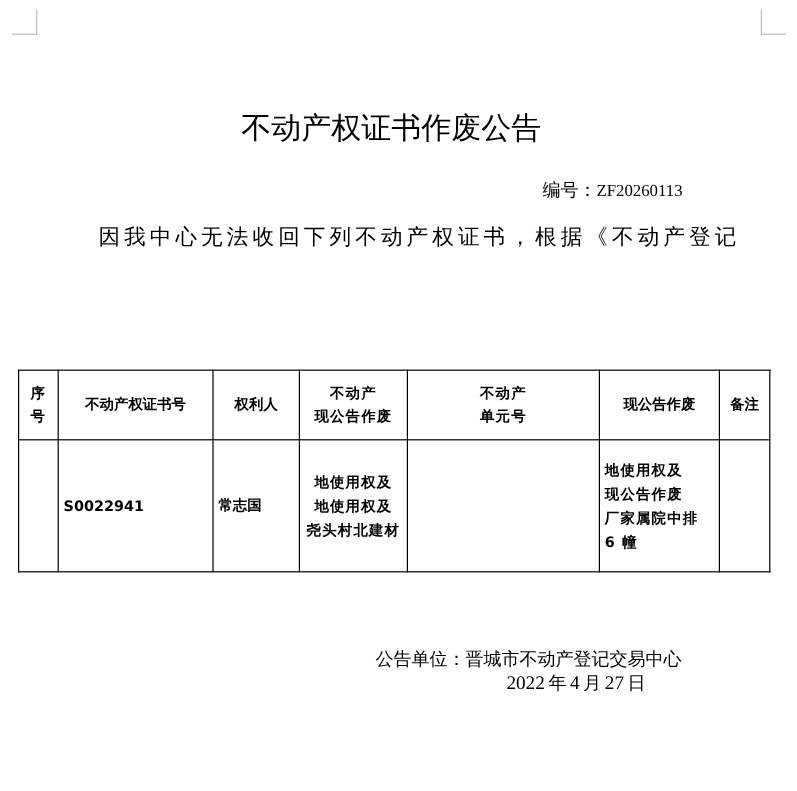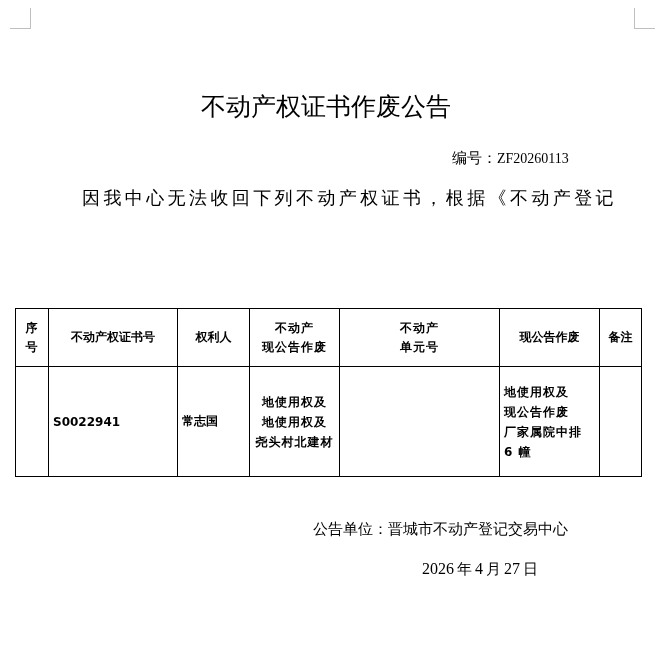--- a/index.html
+++ b/index.html
@@ -107,21 +107,21 @@
       letter-spacing: 1px;
     }
     .hdr-lines span {
       display: block;
       line-height: 19px;
       letter-spacing: 1px;
     }
     .issuer {
       position: absolute;
       left: 313px;
-      top: 520px;
+      top: 540px;
       font-size: 15px;
       white-space: nowrap;
       font-family: "DejaVu Sans", "Liberation Sans", sans-serif;
     }
     .date {
       position: absolute;
       left: 422px;
       top: 560px;
       font-size: 16px;
       white-space: nowrap;
@@ -207,14 +207,14 @@
         </div>
       </td>
       <td></td>
     </tr>
   </tbody>
 </table>
 
 <div class="issuer">公告单位：晋城市不动产登记交易中心</div>
 
 <div class="date">
-  <span>2026</span><span class="cjk">年</span><span>4</span><span class="cjk">月</span><span>27</span><span class="cjk">日</span>
+  <span>2022</span><span class="cjk">年</span><span>4</span><span class="cjk">月</span><span>27</span><span class="cjk">日</span>
 </div>
 
 </body></html>

